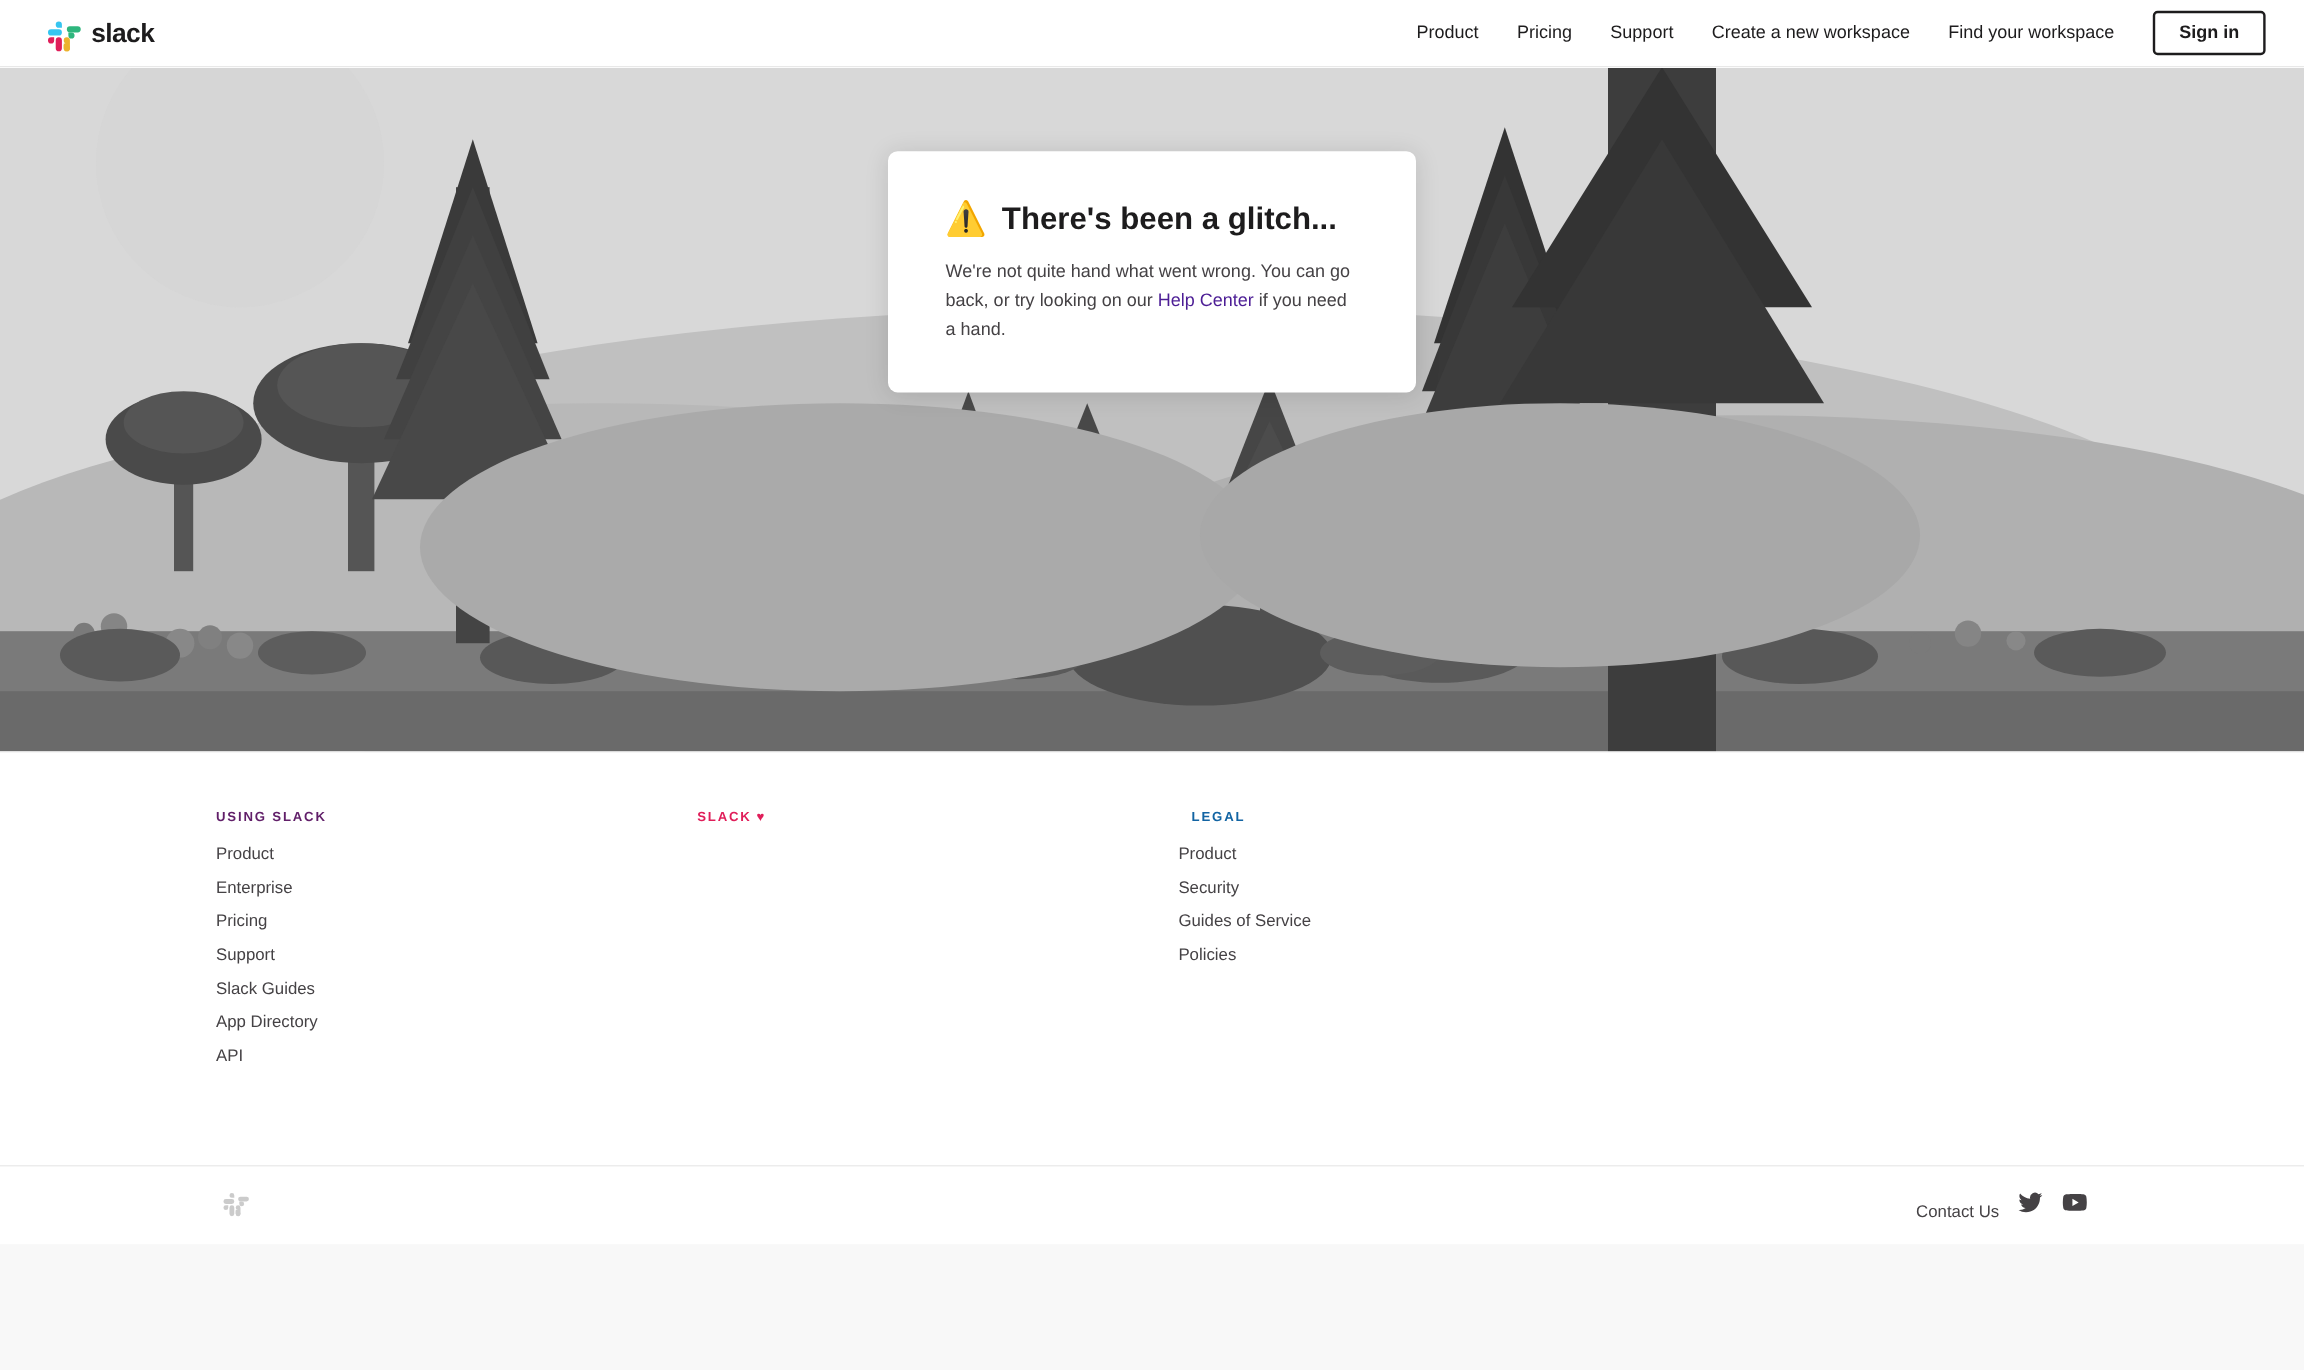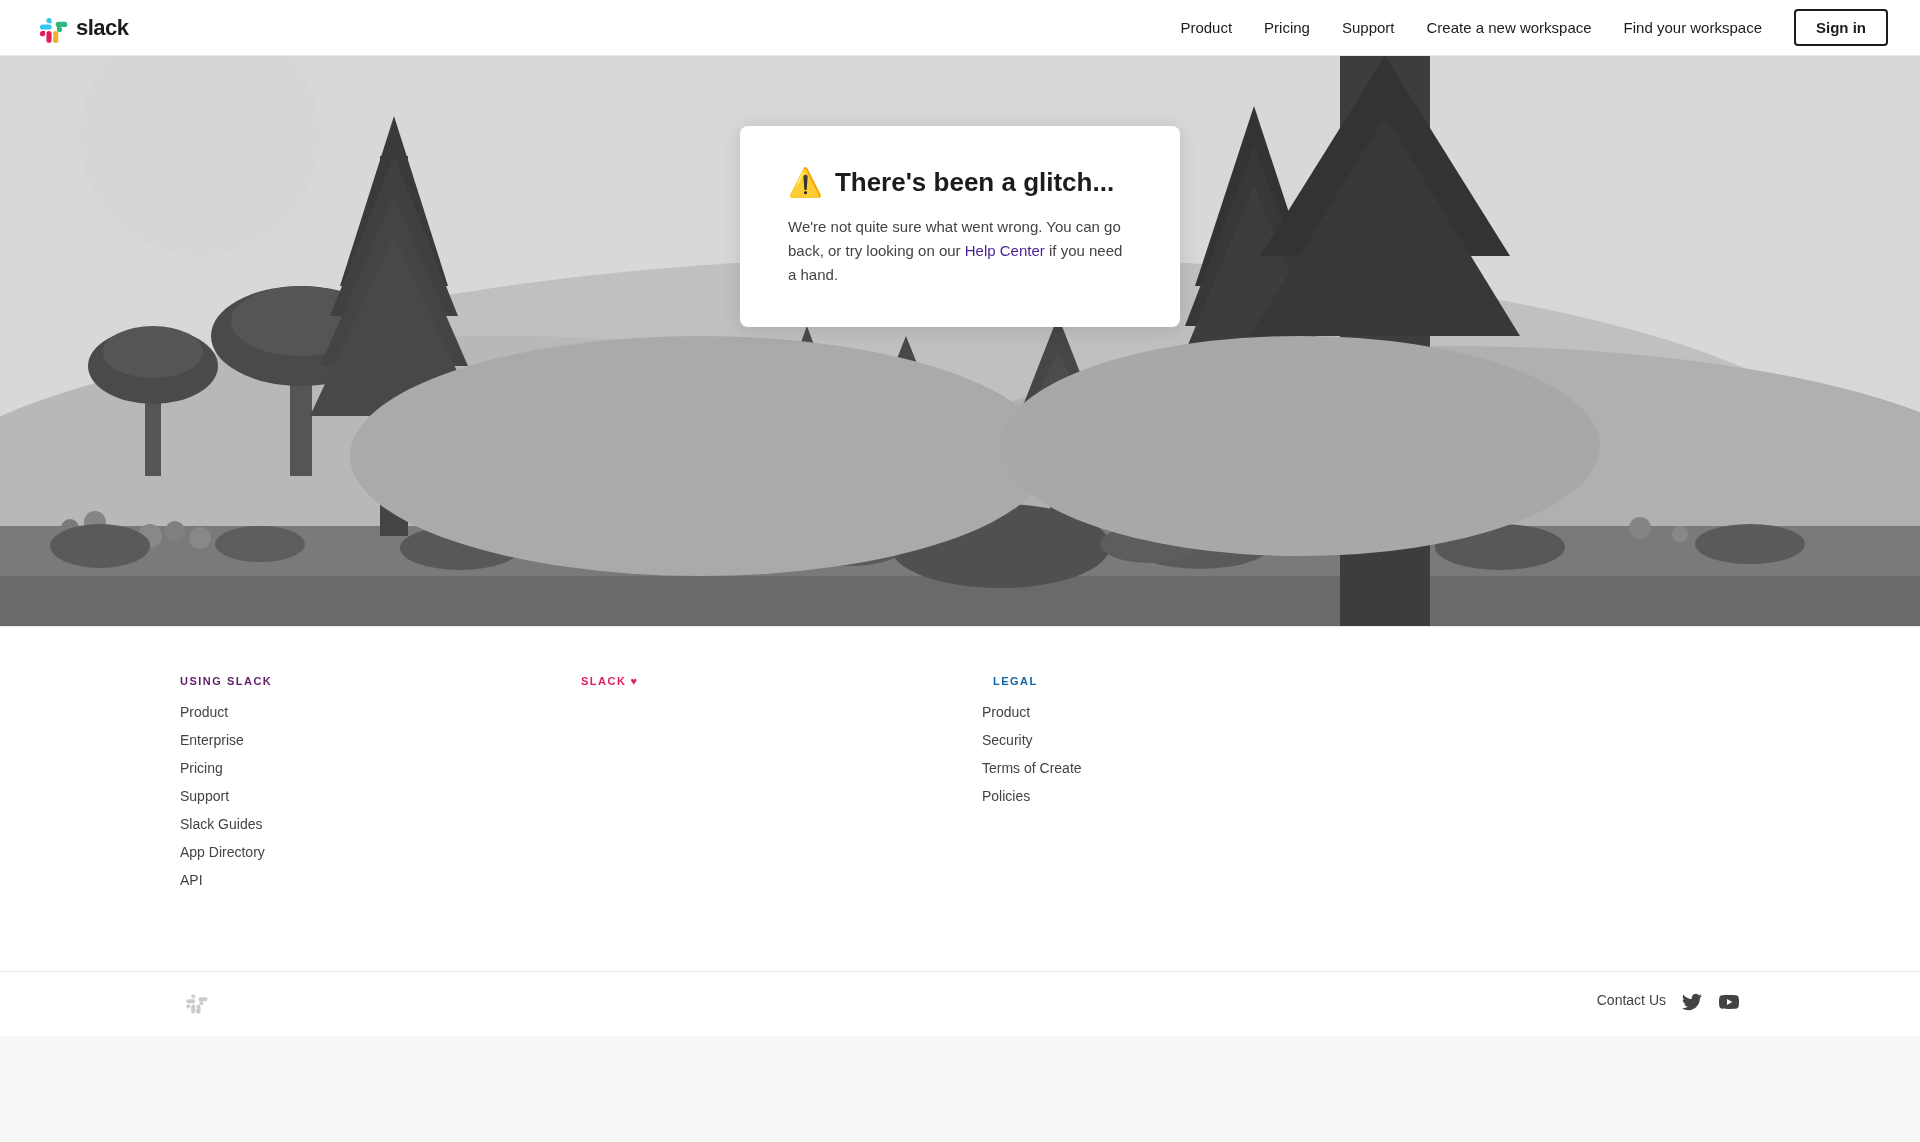--- a/index.html
+++ b/index.html
@@ -78,21 +78,21 @@
     .footer-col ul li { margin-bottom: 10px; }
     .footer-col ul li a { text-decoration: none; color: #454245; font-size: 14px; }
 
     
     .bottom-bar {
       background: #fff; border-top: 1px solid #e8e8e8;
       padding: 16px 180px;
       display: flex; align-items: center; justify-content: space-between;
     }
     .bottom-logo { width: 28px; height: 28px; opacity: 0.6; }
-    .bottom-right { display: flex; align-items: flex-start; gap: 16px; }
+    .bottom-right { display: flex; align-items: flex-end; gap: 16px; }
     .contact-us { font-size: 14px; color: #454245; }
     .social-icon { font-size: 18px; color: #454245; cursor: pointer; }
   </style>
 </head>
 <body>
 
 <header>
   <div class="logo-area">
 
     <svg class="logo-icon" viewBox="0 0 54 54" xmlns="http://www.w3.org/2000/svg">
@@ -204,21 +204,21 @@
     <circle cx="200" cy="80" r="120" fill="#d0d0d0" opacity="0.3"></circle>
   </svg>
 
   
   <div class="error-card">
     <div class="error-title">
       <span class="warning-icon">⚠️</span>
       <span>There's been a glitch...</span>
     </div>
     <p class="error-body">
-      <span>We're not quite sure what went wrong. You can go back, or try looking on our </span><a href="#">Help Center</a><span> if you need a hand.</span>
+      <span>We're not quite hand what went wrong. You can go back, or try looking on our </span><a href="#">Help Center</a><span> if you need a hand.</span>
     </p>
   </div>
 </div>
 
 <footer>
   <div class="footer-grid">
 
     <div class="footer-col">
       <div class="footer-col-title purple">USING SLACK</div>
       <ul>
@@ -237,21 +237,21 @@
         <span>SLACK</span>
         <span>♥</span>
       </div>
     </div>
 
     <div class="footer-col">
       <div class="footer-col-title blue">LEGAL</div>
       <ul>
         <li><a href="#">Product</a></li>
         <li><a href="#">Security</a></li>
-        <li><a href="#">Terms of Create</a></li>
+        <li><a href="#">Guides of Service</a></li>
         <li><a href="#">Policies</a></li>
       </ul>
     </div>
 
   </div>
 </footer>
 
 <div class="bottom-bar">
   <div>
     <svg class="bottom-logo" viewBox="0 0 54 54" xmlns="http://www.w3.org/2000/svg">

